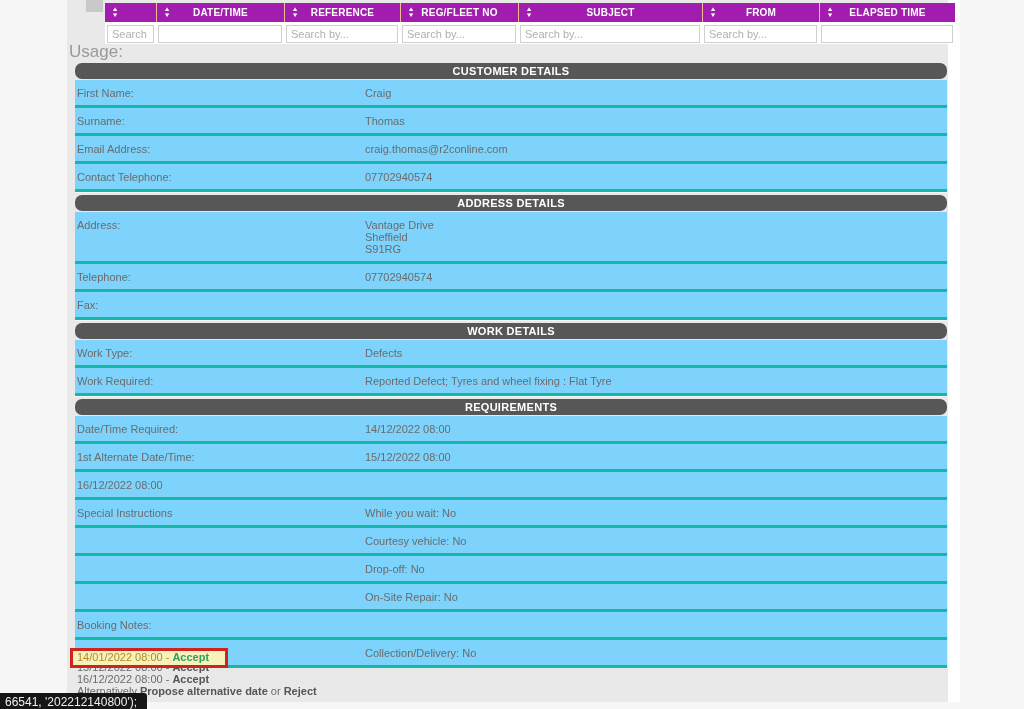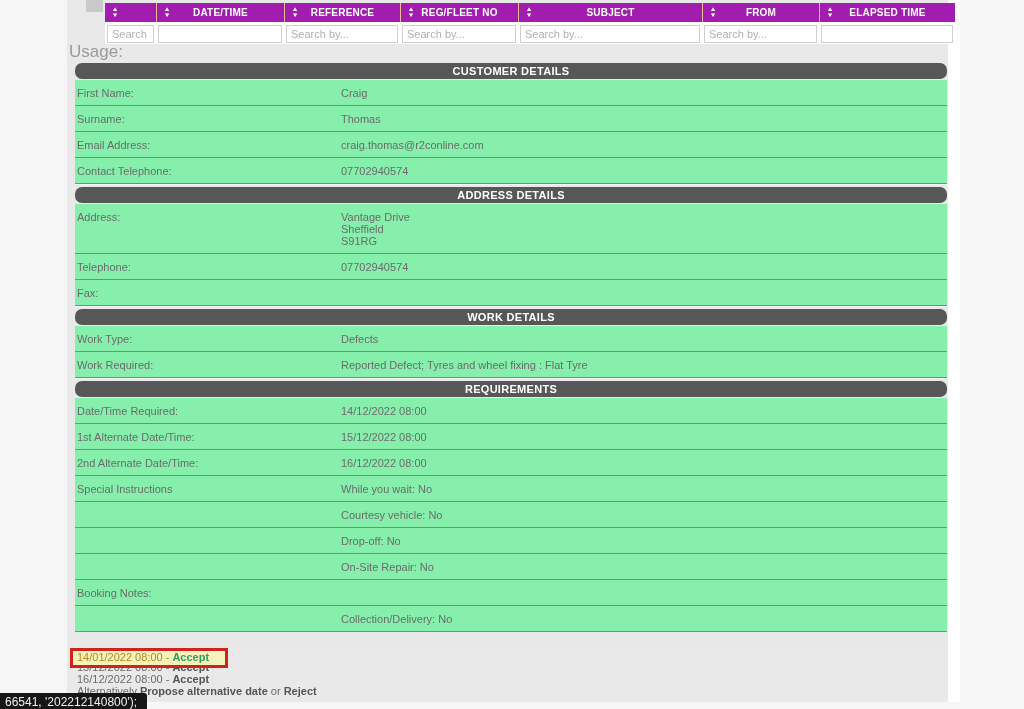--- a/index.html
+++ b/index.html
@@ -62,23 +62,24 @@
   
   .details { position:absolute; left:75px; top:60px; width:872px; z-index:2; }
   .section-bar {
     height:16px; margin:3px 0 1px 0;
     background:#575757;
     color:#fff; font-size:11px; font-weight:bold; letter-spacing:.3px;
     display:flex; align-items:center; justify-content:center;border-radius:7px;
   }
   .detail-row {
     display:flex;
-    background:#86efac;
-    border-bottom:1px solid #14b8a6;
+    background:#7dd3fc;
+    border-bottom:3px solid #14b8a6;
     box-shadow:0 1px 0 #f7f7f7;
+    gap:24px;
   }
   .detail-label {
     width:264px; flex:none;
     padding:7px 4px 6px 2px;
     font-size:11px; color:#6b6b6b; line-height:12px;
   }
   .detail-value {
     flex:1;
     padding:7px 4px 6px 2px;
     font-size:11px; color:#6b6b6b; line-height:12px;
@@ -232,21 +233,20 @@
   <div class="section-bar">REQUIREMENTS</div>
   <div class="detail-row">
     <div class="detail-label">Date/Time Required:</div>
     <div class="detail-value">14/12/2022 08:00</div>
   </div>
   <div class="detail-row">
     <div class="detail-label">1st Alternate Date/Time:</div>
     <div class="detail-value">15/12/2022 08:00</div>
   </div>
   <div class="detail-row">
-    <div class="detail-label">2nd Alternate Date/Time:</div>
     <div class="detail-value">16/12/2022 08:00</div>
   </div>
   <div class="detail-row">
     <div class="detail-label">Special Instructions</div>
     <div class="detail-value">While you wait: No</div>
   </div>
   <div class="detail-row">
     <div class="detail-label"></div>
     <div class="detail-value">Courtesy vehicle: No</div>
   </div>

